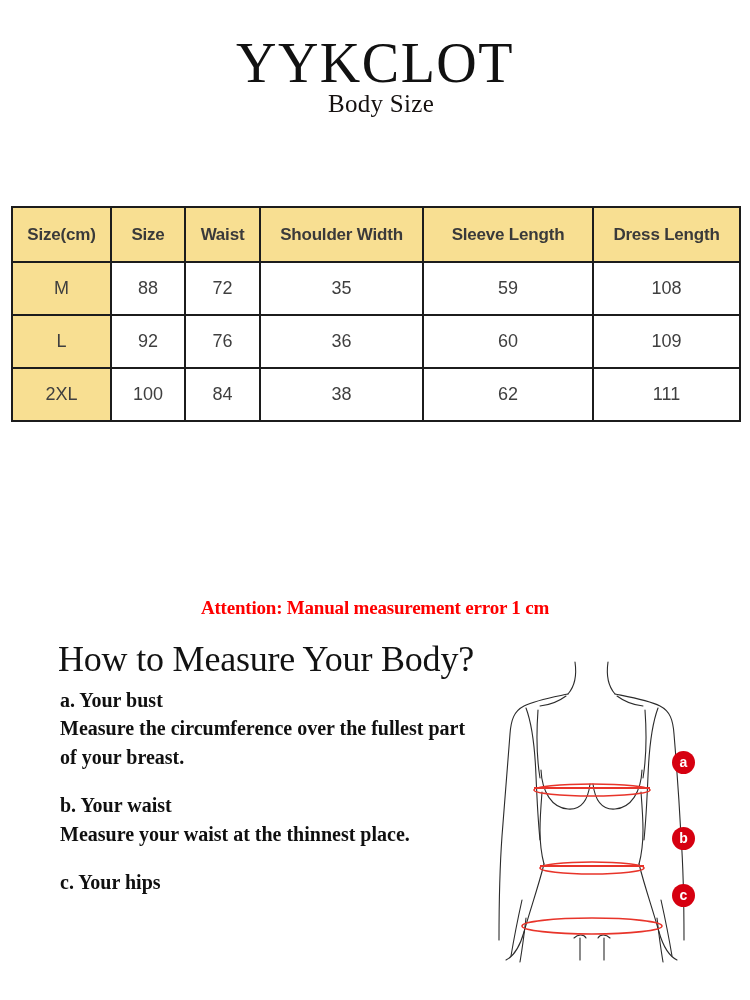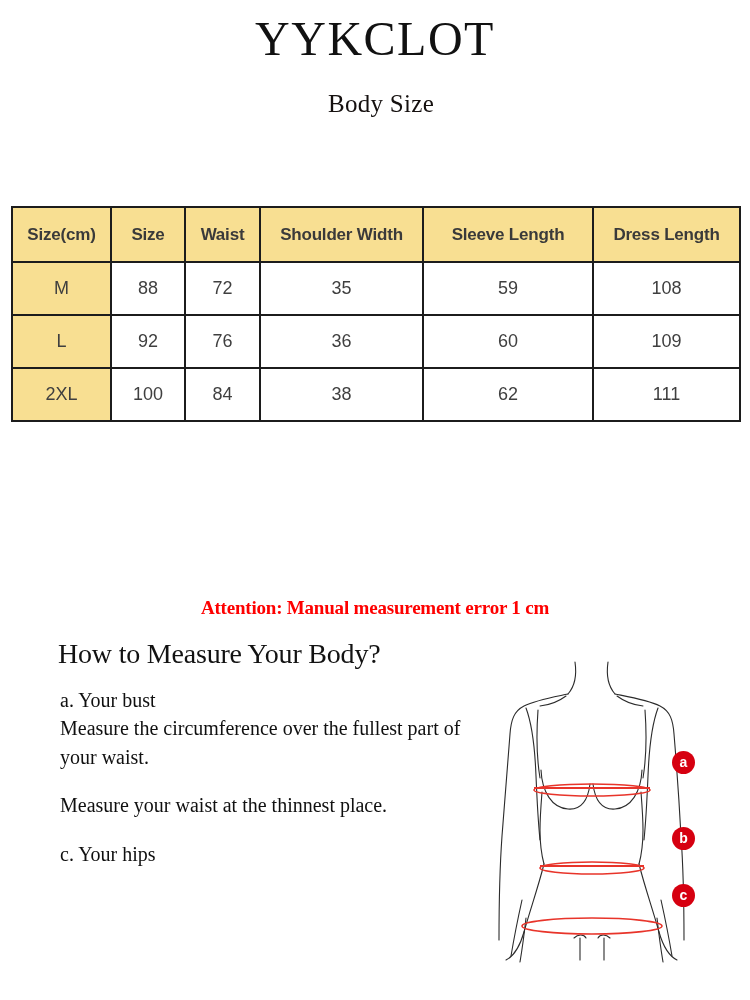--- a/index.html
+++ b/index.html
@@ -12,26 +12,26 @@
     width: 750px;
     height: 1000px;
     position: relative;
     font-family: "Liberation Serif", serif;
     overflow: hidden;
   }
 
   
   .brand-title {
     position: absolute;
-    top: 14px;
+    top: 34px;
     left: 0;
     width: 750px;
     text-align: center;
     font-family: "Liberation Serif", serif;
-    font-size: 48px;
+    font-size: 56px;
     line-height: 1.05;
     letter-spacing: 1.5px;
     color: #111111;
     font-weight: 400;
   }
   .brand-subtitle {
     position: absolute;
     top: 90px;
     left: 0;
     width: 750px;
@@ -105,33 +105,33 @@
     font-size: 19px;
     letter-spacing: -0.2px;
   }
 
   
   .measure-heading {
     position: absolute;
     top: 638px;
     left: 58px;
     font-family: "Liberation Serif", serif;
-    font-size: 28px;
+    font-size: 36px;
     color: #121212;
     font-weight: 400;
     letter-spacing: -0.2px;
     white-space: nowrap;
   }
   .measure-sections {
     position: absolute;
     top: 686px;
     left: 60px;
     width: 420px;
   }
-  .m-section { margin-bottom: 20px; }
+  .m-section { margin-bottom: 20px; font-weight: bold; }
   .m-section .m-title {
     font-family: "Liberation Serif", serif;
     font-size: 20px;
     color: #101010;
     line-height: 1.42;
   }
   .m-section .m-desc {
     font-family: "Liberation Serif", serif;
     font-size: 20px;
     color: #101010;
@@ -218,23 +218,24 @@
   </table>
 </div>
 
 <div class="attention">Attention: Manual measurement error 1 cm</div>
 
 <div class="measure-heading">How to Measure Your Body?</div>
 
 <div class="measure-sections">
   <div class="m-section">
     <div class="m-title">a. Your bust</div>
-    <div class="m-desc">Measure the circumference over the fullest part of your waist.</div>
+    <div class="m-desc">Measure the circumference over the fullest part of your breast.</div>
   </div>
   <div class="m-section">
+    <div class="m-title">b. Your waist</div>
     <div class="m-desc">Measure your waist at the thinnest place.</div>
   </div>
   <div class="m-section">
     <div class="m-title">c. Your hips</div>
   </div>
 </div>
 
 <div class="body-figure">
   <svg width="270" height="350" viewBox="0 0 270 350">
     <g fill="none" stroke="#2b2b2b" stroke-width="1.1" stroke-linecap="round">

